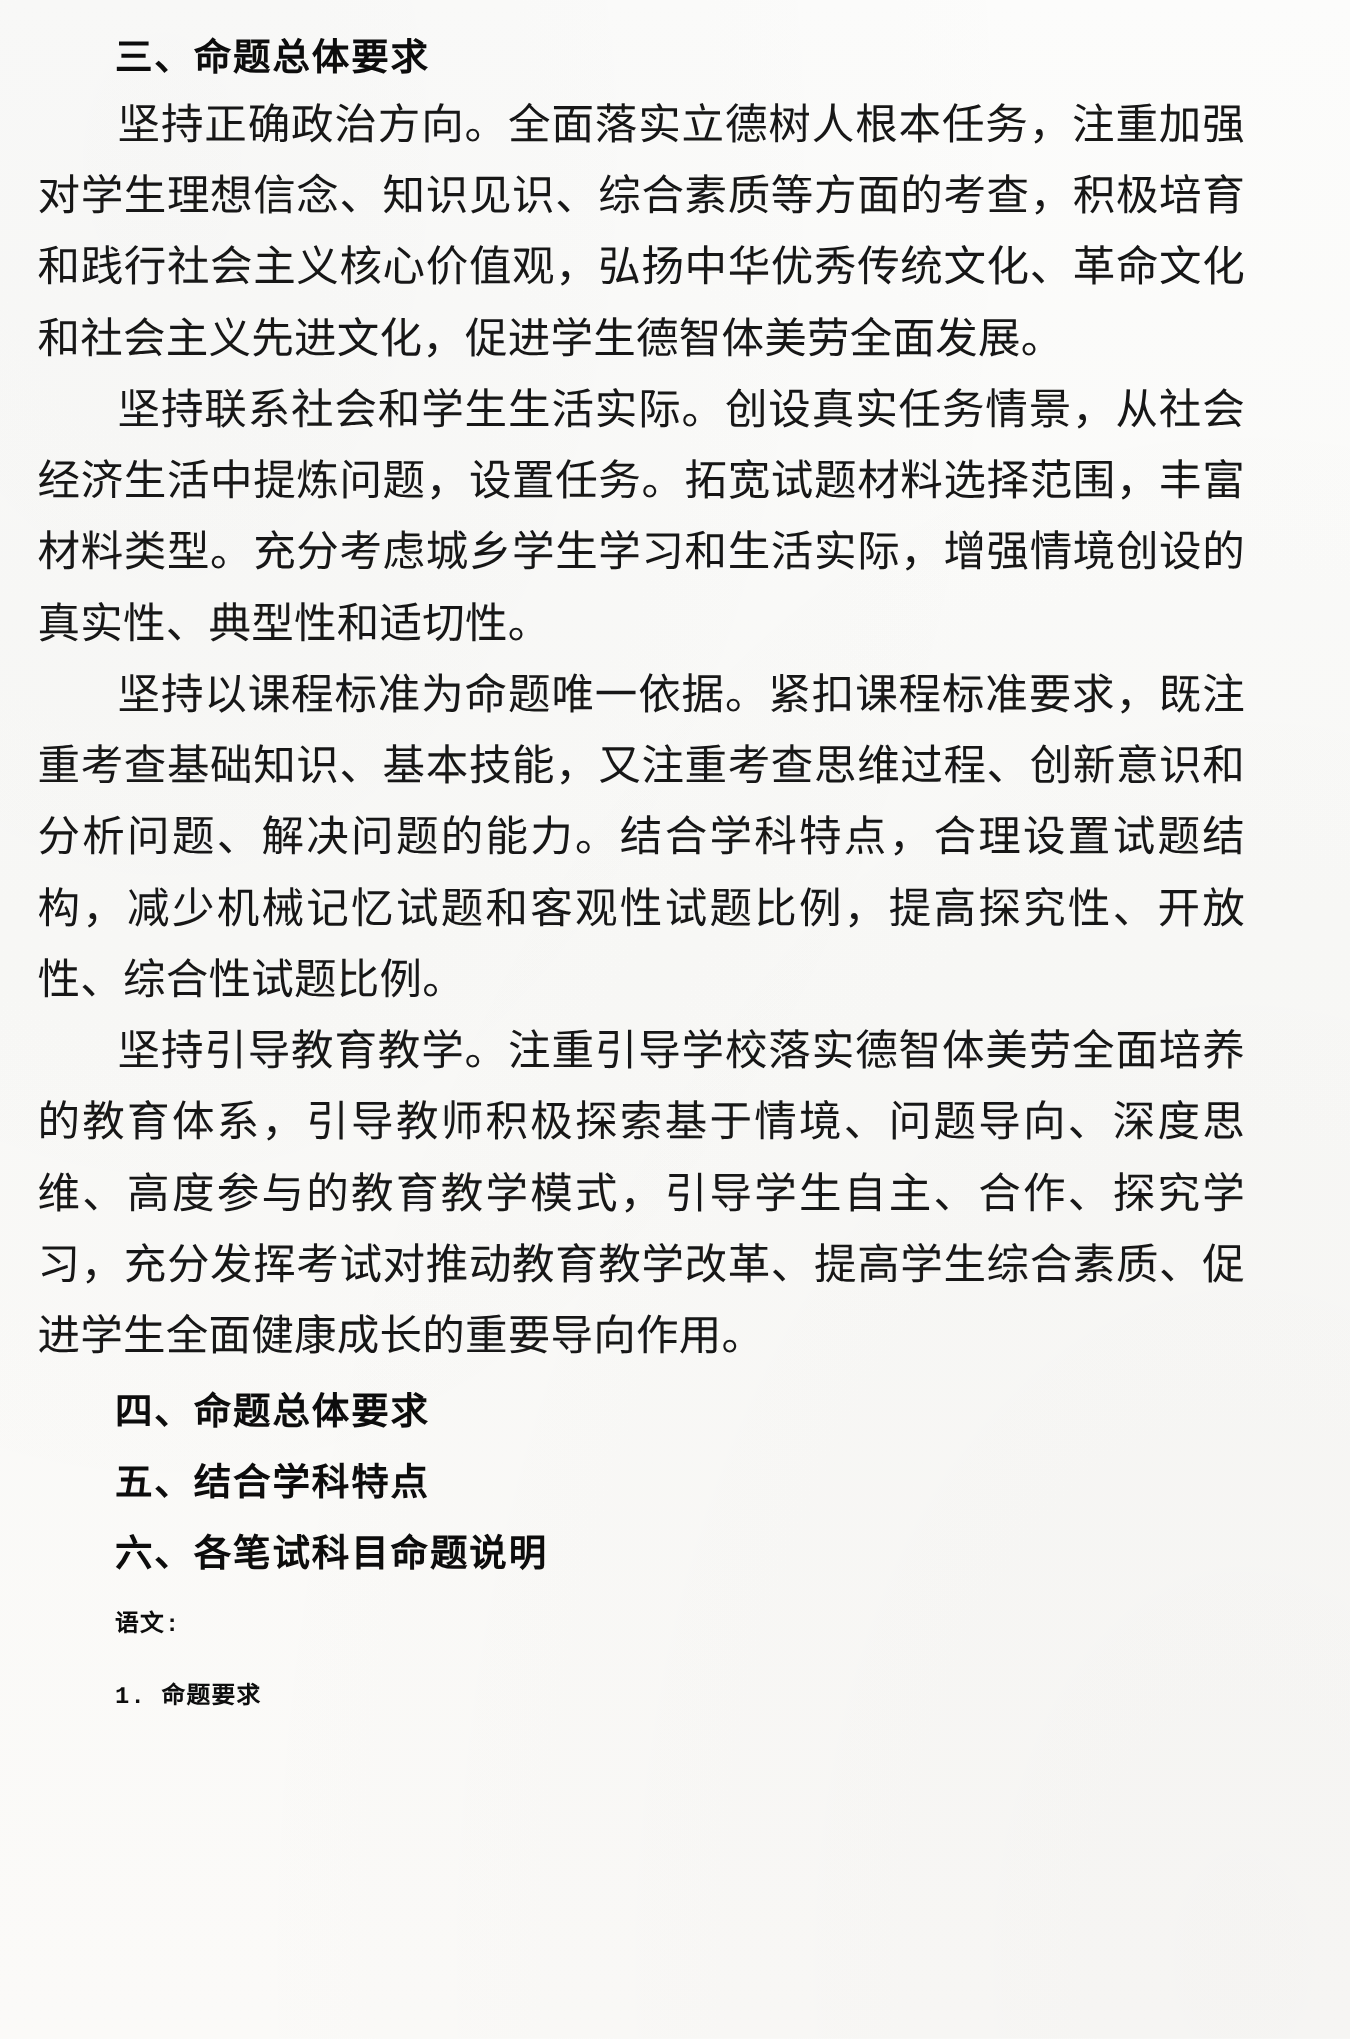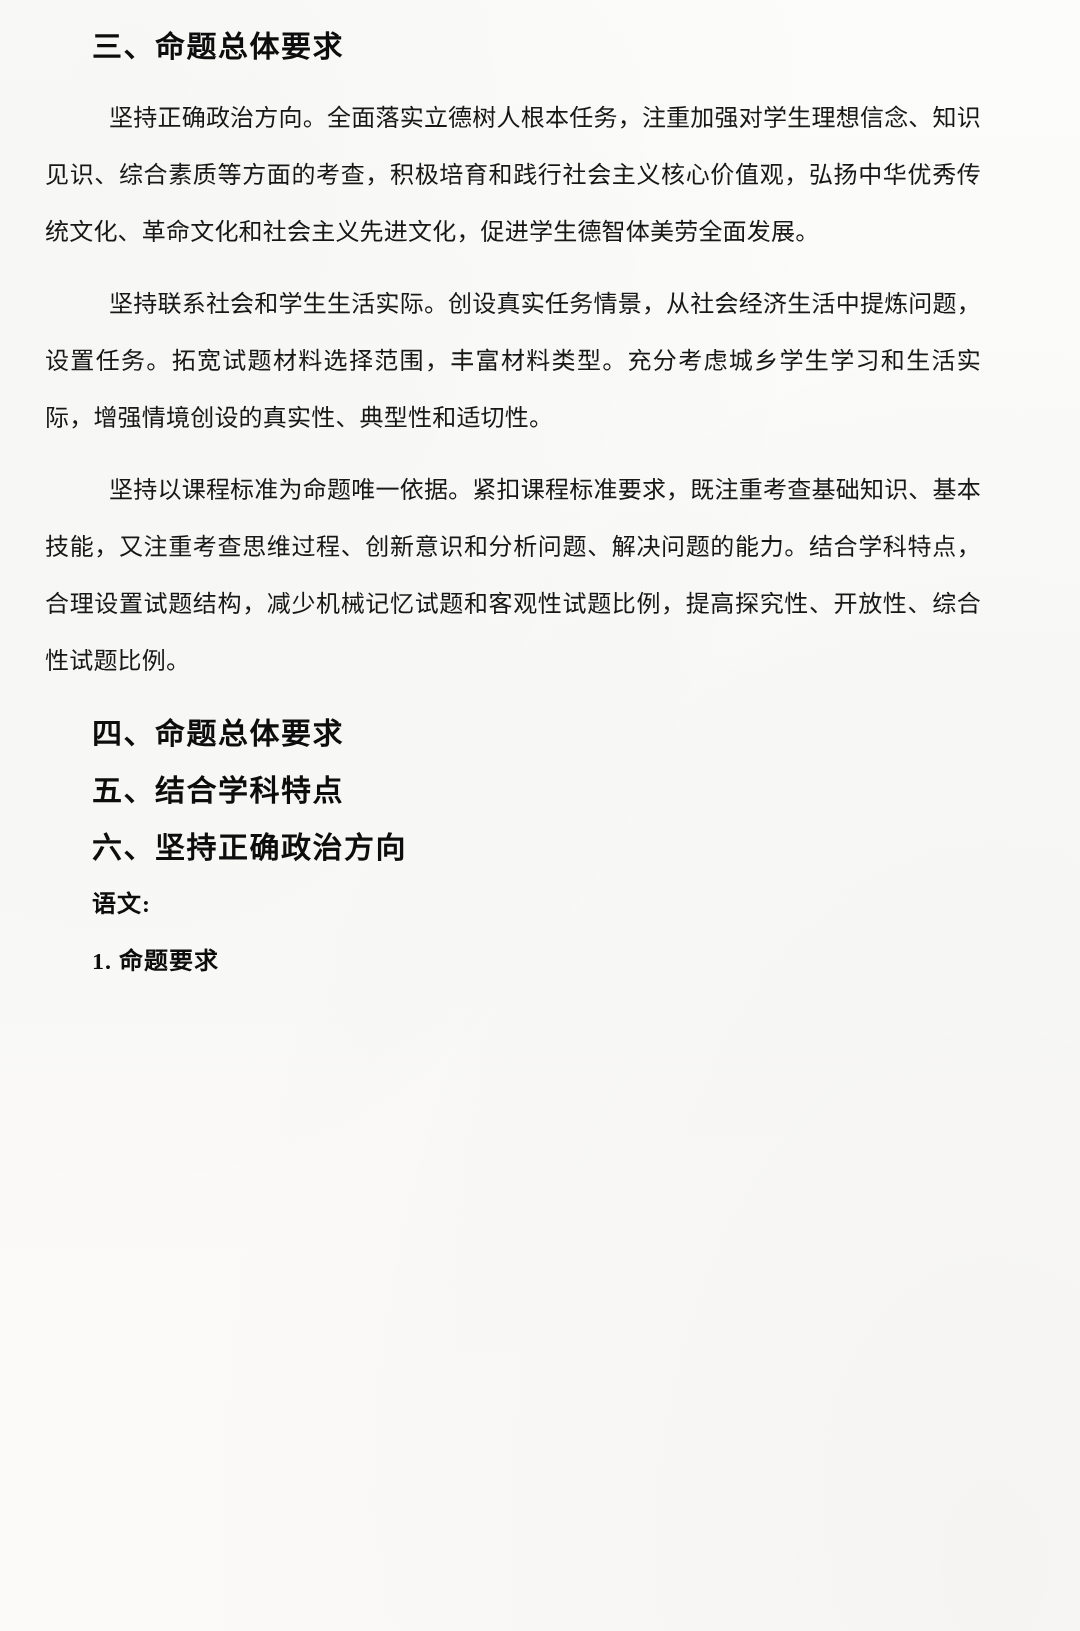--- a/index.html
+++ b/index.html
@@ -41,58 +41,59 @@
     font-weight: 700;
     font-size: 30px;
     line-height: 57px;
     letter-spacing: 1.5px;
     text-indent: 62px;
     color: #0d0d0d;
     white-space: nowrap;
   }
 
   .subheading {
-    font-family: Liberation Serif, serif;
+    font-family: Liberation Mono, monospace;
     font-weight: 700;
-    font-size: 24px;
+    font-size: 19px;
     line-height: 57px;
     letter-spacing: 1px;
     text-indent: 62px;
     color: #0d0d0d;
     white-space: nowrap;
   }
 
   
   .para {
-    font-family: Liberation Serif, serif;
-    font-size: 24px;
+    font-family: Liberation Mono, monospace;
+    font-size: 34px;
     line-height: 57px;
     letter-spacing: 0.2px;
     text-align: justify;
     text-align-last: left;
     text-justify: inter-character;
     text-indent: 64px;
     color: #171717;
-    margin: 15px;
+    margin: 0;
     word-break: break-all;
   }
 </style>
 </head>
 <body>
 
 <div class="page">
   <div class="doc-body">
 
     <div class="heading">三、命题总体要求</div>
     <p class="para">坚持正确政治方向。全面落实立德树人根本任务，注重加强对学生理想信念、知识见识、综合素质等方面的考查，积极培育和践行社会主义核心价值观，弘扬中华优秀传统文化、革命文化和社会主义先进文化，促进学生德智体美劳全面发展。</p>
     <p class="para">坚持联系社会和学生生活实际。创设真实任务情景，从社会经济生活中提炼问题，设置任务。拓宽试题材料选择范围，丰富材料类型。充分考虑城乡学生学习和生活实际，增强情境创设的真实性、典型性和适切性。</p>
     <p class="para">坚持以课程标准为命题唯一依据。紧扣课程标准要求，既注重考查基础知识、基本技能，又注重考查思维过程、创新意识和分析问题、解决问题的能力。结合学科特点，合理设置试题结构，减少机械记忆试题和客观性试题比例，提高探究性、开放性、综合性试题比例。</p>
+    <p class="para">坚持引导教育教学。注重引导学校落实德智体美劳全面培养的教育体系，引导教师积极探索基于情境、问题导向、深度思维、高度参与的教育教学模式，引导学生自主、合作、探究学习，充分发挥考试对推动教育教学改革、提高学生综合素质、促进学生全面健康成长的重要导向作用。</p>
 
     <div class="heading">四、命题总体要求</div>
 
     <div class="heading">五、结合学科特点</div>
 
-    <div class="heading">六、坚持正确政治方向</div>
+    <div class="heading">六、各笔试科目命题说明</div>
     <div class="subheading">语文:</div>
     <div class="subheading">1. 命题要求</div>
 
   </div>
 </div>
 
 </body></html>

